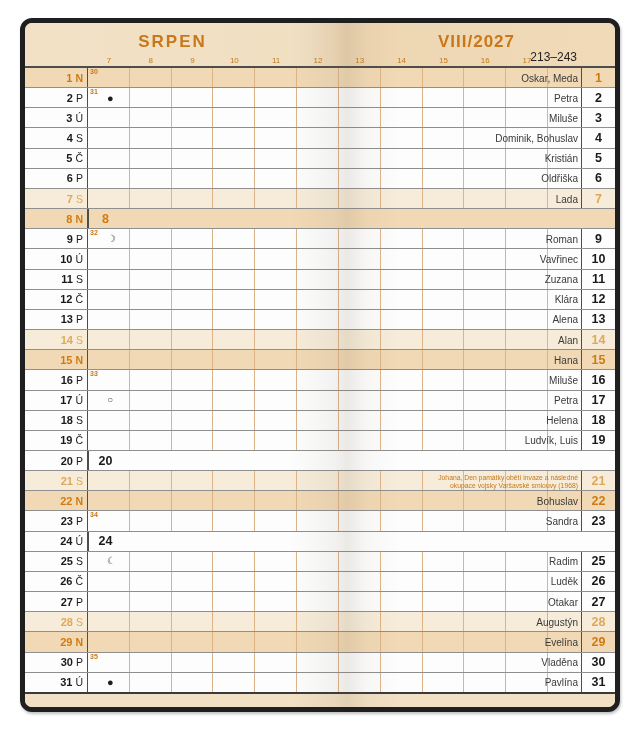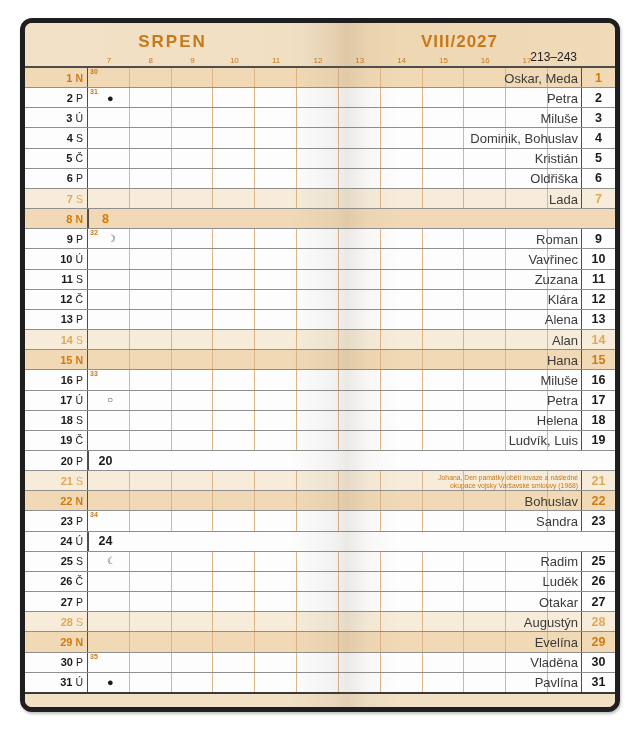--- a/index.html
+++ b/index.html
@@ -13,21 +13,21 @@
 
   
   .header {
     position:relative; height:45px; flex:0 0 45px;
     background:linear-gradient(90deg,#f2e1c6 0%, #f1dfc2 48%, #eed6b2 54%, #f0dab8 100%);
     border-bottom:2px solid #4d4d4d;
   }
   .title { position:absolute; top:9px; width:295px; text-align:center;
     font-size:17px; font-weight:bold; letter-spacing:2px; color:#c87818; }
   .title.left { left:0; }
-  .title.right { left:287px; letter-spacing:1px; }
+  .title.right { left:304px; letter-spacing:1px; }
   .hlabels { position:absolute; left:0; bottom:1px; width:590px; display:flex; }
   .hlabels .spacer-left { flex:0 0 63px; }
   .hlabels .hlabel { flex:1 1 0; text-align:center; font-size:8px; color:#c07a1e; }
   .hlabels .spacer-right { flex:0 0 67px; }
   .rangelabel { position:absolute; right:38px; bottom:2px; font-size:12px; color:#222; }
 
   
   .grid { flex:1 1 auto; display:flex; flex-direction:column; border-bottom:2px solid #3a3a3a; }
   .row { flex:1 1 0; display:flex; border-top:1px solid #8f8f8f; background:#fdfdfd; }
   .row:first-child { border-top:none; }
@@ -43,21 +43,21 @@
 
   .hourarea { flex:1 1 auto; position:relative; display:flex; }
   .hcell { flex:1 1 0; border-right:1px solid #ddb488; }
   .namezone { flex:0 0 33px; }
   .week { position:absolute; left:2px; top:0px; font-size:7px; font-weight:bold; color:#c87818; }
   .moon { position:absolute; left:19px; top:50%; transform:translateY(-50%);
     font-size:11px; color:#1c1c1c; line-height:1; }
   .moon.full { color:#555; font-size:10px; }
   .moon.first-quarter, .moon.last-quarter { color:#333; font-size:10px; }
   .name { position:absolute; right:3px; top:50%; transform:translateY(-44%);
-    font-size:13px; color:#3a3a3a; white-space:pre-line; text-align:right; line-height:1.2; }
+    font-size:10px; color:#3a3a3a; white-space:pre-line; text-align:right; line-height:1.2; }
   .name.special { color:#c87818; font-size:6.8px; }
 
   .rightnum { flex:0 0 34px; border-left:1px solid #4d4d4d;
     display:flex; align-items:center; justify-content:center;
     font-size:12.5px; font-weight:bold; color:#1a1a1a; }
   .row.sat .rightnum { color:#dfa858; }
   .row.sun .rightnum { color:#d07b10; }
 
   .footer { flex:0 0 13px; background:#f2e0c4; }
 

